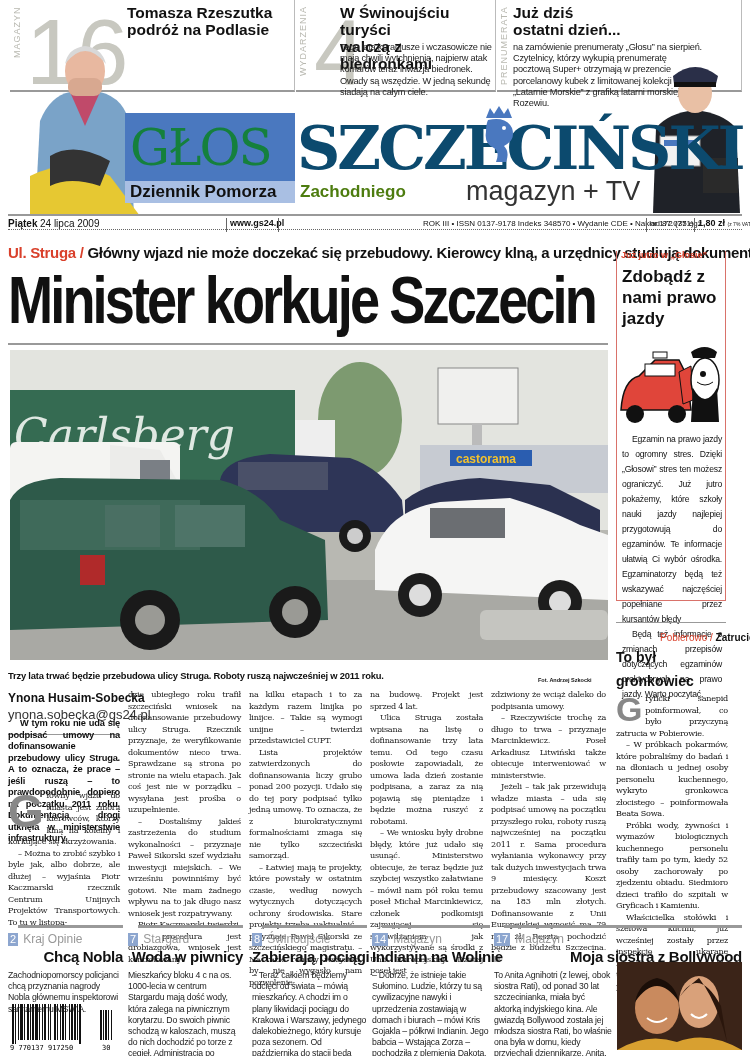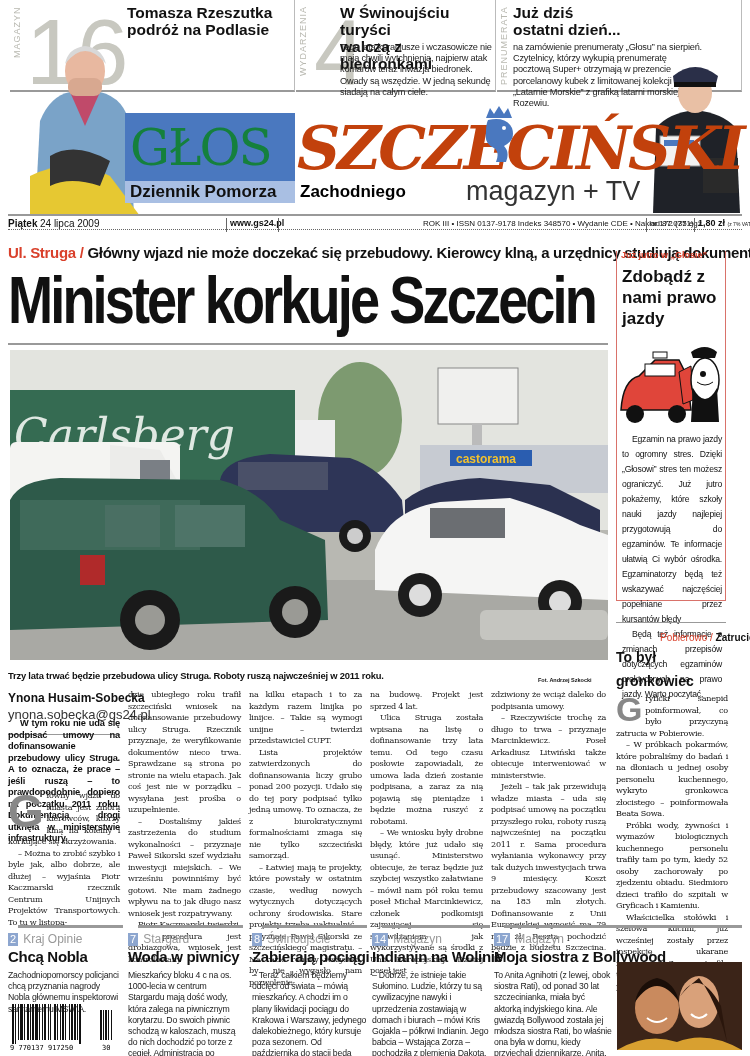--- a/index.html
+++ b/index.html
@@ -20,23 +20,23 @@
   #t2 { left: 296px; width: 200px; border-right: 1px solid #bbb; }
   #t3 { left: 497px; width: 245px; border-right: 1px solid #bbb; }
 
   
   .photo-block { position: absolute; }
 
   
   .mast-blue { position: absolute; left: 125px; top: 113px; width: 170px; height: 68px; background: #4a78bf; }
   .mast-lightblue { position: absolute; left: 125px; top: 181px; width: 170px; height: 22px; background: #a9bfe3; }
   .mast-glos { position: absolute; left: 130px; top: 115px; font-family: "DejaVu Serif", serif; font-weight: normal; font-size: 50px; color: #15803d; letter-spacing: -2px; line-height: 66px; }
-  .mast-szcz { position: absolute; left: 297px; top: 115px; font-family: "DejaVu Serif", serif; font-weight: bold; font-size: 60px; color: #c2410c; letter-spacing: -3px; line-height: 66px; font-style: italic; }
+  .mast-szcz { position: absolute; left: 297px; top: 115px; font-family: "DejaVu Serif", serif; font-weight: bold; font-size: 60px; color: #0c4a6e; letter-spacing: -3px; line-height: 66px; }
   .mast-sub1 { position: absolute; left: 130px; top: 182px; font-size: 17px; font-weight: bold; line-height: 20px; color: #111; }
-  .mast-sub2 { position: absolute; left: 300px; top: 182px; font-size: 17px; font-weight: bold; line-height: 20px; color: #000000; }
+  .mast-sub2 { position: absolute; left: 300px; top: 182px; font-size: 17px; font-weight: bold; line-height: 20px; color: #4d7c0f; }
   .mast-mag { position: absolute; left: 466px; top: 176px; font-size: 27px; color: #333; line-height: 30px; }
   .griffin { position: absolute; left: 476px; top: 104px; width: 46px; height: 60px; }
 
   .dateline { position: absolute; left: 8px; top: 214px; width: 734px; height: 16px; border-top: 2px solid #999; border-bottom: 1px dotted #666; font-size: 9px; }
   .dateline > div { position: absolute; top: 2px; line-height: 11px; white-space: nowrap; }
   .dl-sep { position: absolute; top: 0; width: 1px; height: 14px; background: #666; }
 
   
   .kicker { position: absolute; left: 8px; top: 244px; font-size: 15px; font-weight: bold; letter-spacing: -0.3px; white-space: nowrap; }
   .kicker .red { color: #d9402b; }
@@ -78,21 +78,21 @@
   .side-text { position: absolute; left: 616px; top: 693px; width: 112px; font-family: "DejaVu Serif", serif; font-size: 8.1px; line-height: 11.5px; text-align: justify; letter-spacing: -0.25px; }
   .side-text p { text-indent: 10px; }
   .side-text .dropcap { font-size: 34px; line-height: 28px; }
   .agra { text-align: right; font-family: "Liberation Sans", sans-serif; font-weight: bold; font-size: 7.5px; }
 
   
   .bt { position: absolute; top: 925px; }
   .bt-rule { height: 3px; background: #999; margin-left: 10px; }
   .bt-head { margin-top: 4px; font-size: 12px; color: #999; white-space: nowrap; }
   .bt-num { display: inline-block; background: #8da6cf; color: #fff; font-size: 11px; padding: 0 2px; margin-right: 5px; line-height: 13px; }
-  .bt-title { font-size: 15px; font-weight: bold; margin-top: 2px; white-space: nowrap; letter-spacing: -0.3px; }
+  .bt-title { font-size: 15px; font-weight: bold; margin-top: 2px; white-space: nowrap; letter-spacing: -0.3px; text-align: right; }
   .bt-text { font-size: 8.7px; line-height: 11.2px; margin-top: 5px; color: #222; letter-spacing: -0.2px; }
   #b1 { left: 8px; width: 115px; }
   #b2 { left: 128px; width: 115px; }
   #b3 { left: 252px; width: 115px; }
   #b4 { left: 372px; width: 118px; }
   #b5 { left: 494px; width: 248px; }
   #b5 .bt-text { width: 118px; }
 
   .barcode { position: absolute; left: 8px; top: 1002px; width: 115px; height: 50px; }
   .b5-photo { position: absolute; left: 617px; top: 962px; width: 125px; height: 88px; overflow: hidden; background: #3a2418; }

